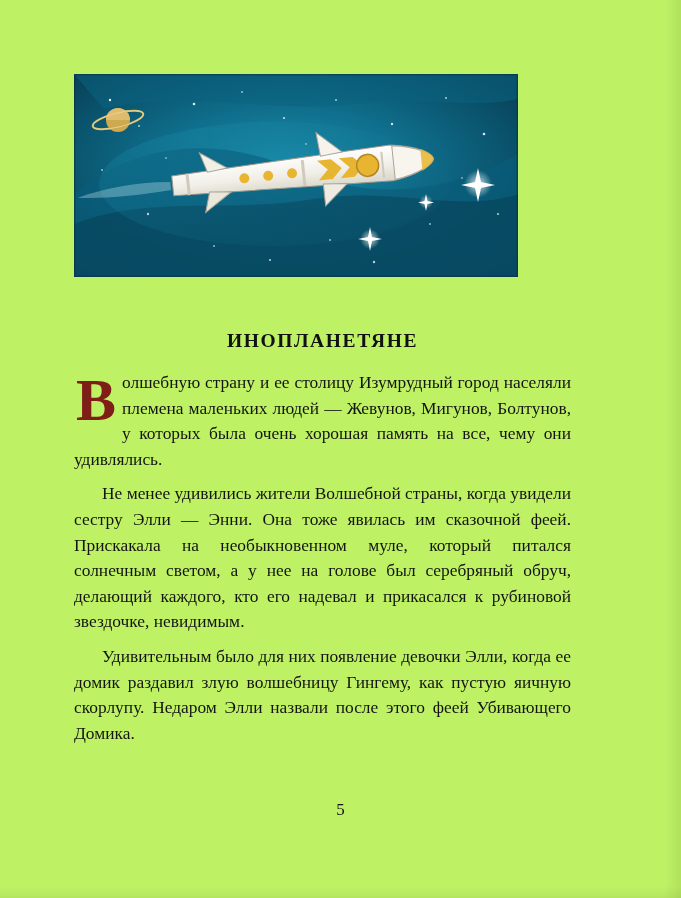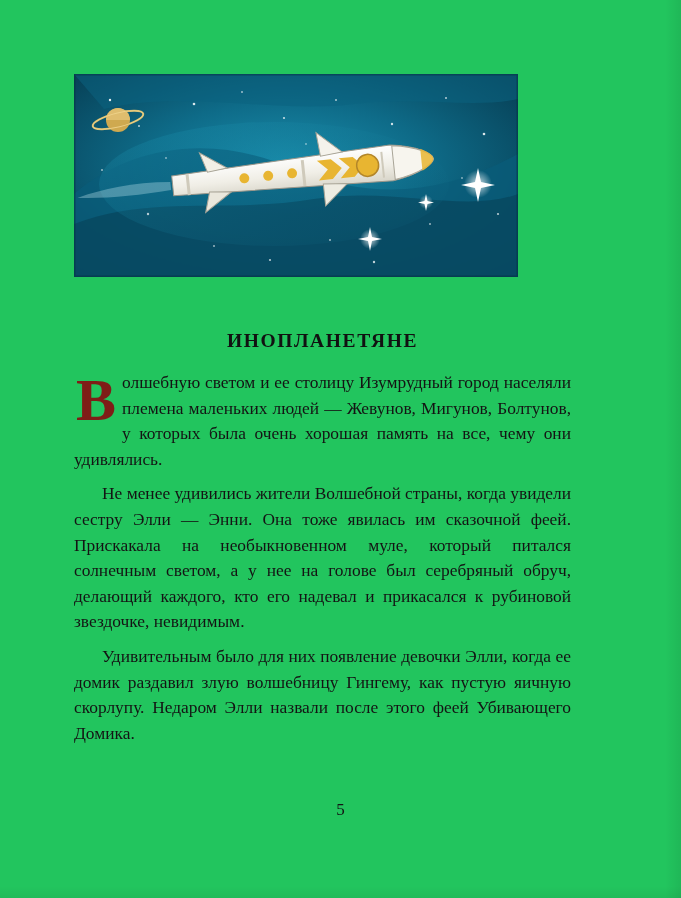--- a/index.html
+++ b/index.html
@@ -10,21 +10,21 @@
     width: 681px;
     height: 898px;
     background: #ffffff;
     font-family: "Liberation Serif", serif;
     overflow: hidden;
   }
   .page {
     position: relative;
     width: 681px;
     height: 898px;
-    background: #22c55e;
+    background: #bef264;
     box-sizing: border-box;
   }
   
   .page-edge-right {
     position: absolute;
     top: 0; right: 0;
     width: 16px; height: 898px;
     background: linear-gradient(to right, rgba(0,0,0,0.0), rgba(0,0,0,0.07));
   }
   .page-edge-bottom {
@@ -210,21 +210,21 @@
         <rect x="210" y="14" width="2" height="26" fill="#cfcabb"></rect>
       </g>
 
       <rect x="0" y="0" width="444" height="203" fill="none" stroke="#06303f" stroke-width="3" opacity="0.5"></rect>
     </svg>
   </div>
 
   <div class="content">
     <h1 class="chapter-title">ИНОПЛАНЕТЯНЕ</h1>
 
-    <p class="body-par first-par"><span class="dropcap">В</span><span>олшебную светом и ее столицу Изумрудный город населяли племена маленьких людей — Жевунов, Мигунов, Болтунов, у которых была очень хорошая память на все, чему они удивлялись.</span></p>
+    <p class="body-par first-par"><span class="dropcap">В</span><span>олшебную страну и ее столицу Изумрудный город населяли племена маленьких людей — Жевунов, Мигунов, Болтунов, у которых была очень хорошая память на все, чему они удивлялись.</span></p>
 
     <p class="body-par">Не менее удивились жители Волшебной страны, когда увидели сестру Элли — Энни. Она тоже явилась им сказочной феей. Прискакала на необыкновенном муле, который питался солнечным светом, а у нее на голове был серебряный обруч, делающий каждого, кто его надевал и прикасался к рубиновой звездочке, невидимым.</p>
 
     <p class="body-par">Удивительным было для них появление девочки Элли, когда ее домик раздавил злую волшебницу Гингему, как пустую яичную скорлупу. Недаром Элли назвали после этого феей Убивающего Домика.</p>
 
   </div>
 
   <div class="page-number">5</div>
 
   <div class="page-edge-right"></div>

